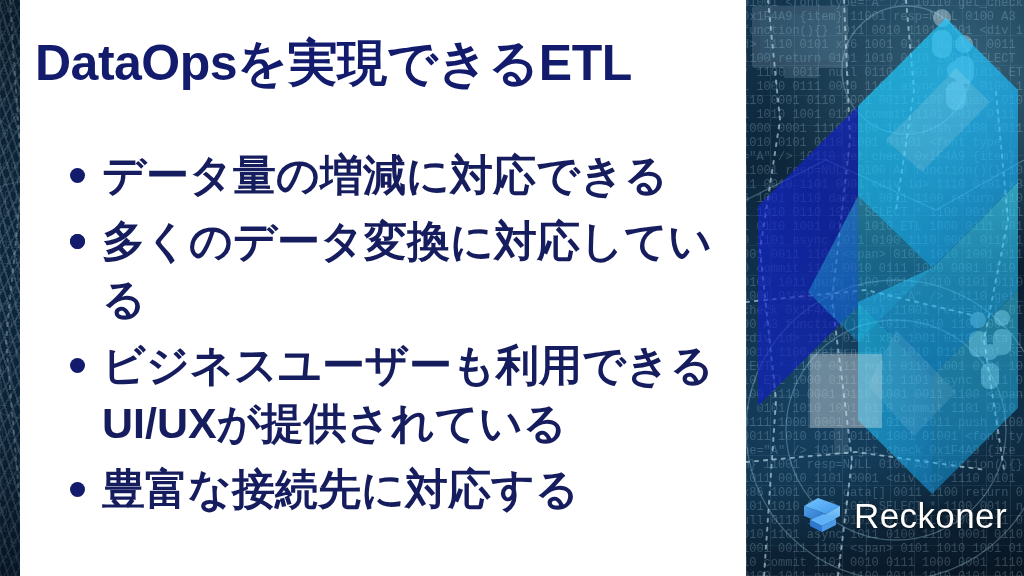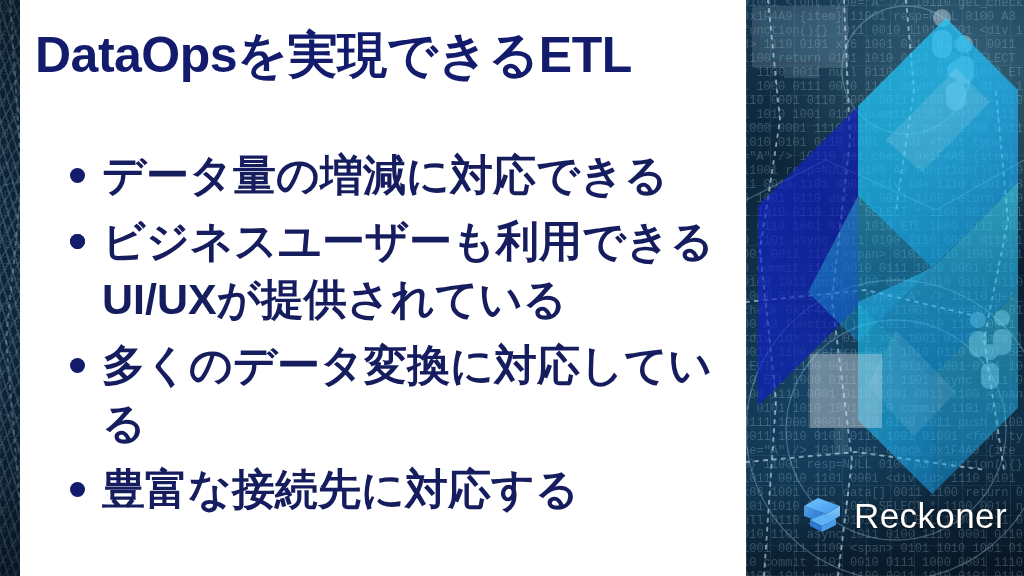--- a/index.html
+++ b/index.html
@@ -83,21 +83,21 @@
     top: 0;
     width: 726px;
     height: 576px;
     background: #ffffff;
     z-index: 5;
   }
 
   .slide-title {
     position: absolute;
     left: 15px;
-    top: 22px;
+    top: 30px;
     width: 700px;
     font-size: 50px;
     font-weight: bold;
     color: #131b6d;
     letter-spacing: -0.5px;
     white-space: nowrap;
   }
 
   .bullet-list {
     position: absolute;
@@ -227,26 +227,26 @@
     <ul class="bullet-list">
       <li class="bullet-item">
         <span class="bullet-dot"></span>
         <span>データ量の増減に対応できる</span>
       </li>
       <li class="bullet-item">
         <span class="bullet-dot"></span>
       </li>
       <li class="bullet-item">
         <span class="bullet-dot"></span>
+        <span>多くのデータ変換に対応している</span>
+      </li>
+      <li class="bullet-item">
+        <span class="bullet-dot"></span>
         <span>ビジネスユーザーも利用できる</span>
         <span class="bullet-line2">UI/UXが提供されている</span>
-      </li>
-      <li class="bullet-item">
-        <span class="bullet-dot"></span>
-        <span>多くのデータ変換に対応している</span>
       </li>
       <li class="bullet-item">
         <span class="bullet-dot"></span>
         <span>豊富な接続先に対応する</span>
       </li>
     </ul>
 
   </div>
 
   <div class="image-column">

